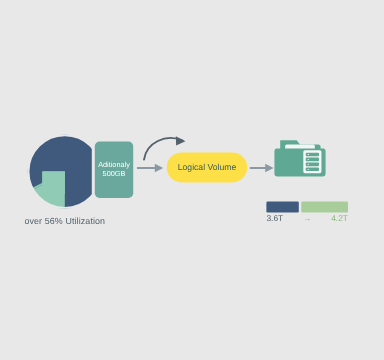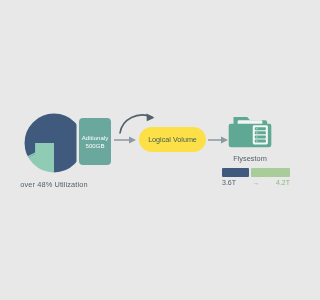--- a/index.html
+++ b/index.html
@@ -157,21 +157,21 @@
     <svg id="pie-chart" viewBox="0 0 100 100">
       <circle cx="50" cy="50" r="50" fill="#3f5a7d"></circle>
 
       <path d="M 50 50 L 50 100 A 50 50 0 0 1 6.5 75 Z" fill="#8fcbb5"></path>
       <path d="M 50 50 L 6.5 75 A 50 50 0 0 1 8 71 L 50 50 Z" fill="#8fcbb5"></path>
       <rect x="20" y="50" width="30" height="30" fill="#8fcbb5"></rect>
       <path d="M 50 50 L 20 50 L 20 80 L 50 80 Z" fill="#8fcbb5"></path>
       <path d="M 50 50 L 50 80 L 20 80 L 20 50 Z" fill="#8fcbb5"></path>
       <circle cx="50" cy="50" r="50" fill="none" stroke="#e8e8e8" stroke-width="5"></circle>
     </svg>
-    <div id="pie-caption">over 48% Utilization</div>
+    <div id="pie-caption">over 56% Utilization</div>
   </div>
 
   <div id="capacity-card">
     <span>Aditionaly</span>
     <span>500GB</span>
   </div>
 
   <svg class="connector" style="left:114px; top:134px;" width="24" height="12">
     <line x1="0" y1="6" x2="16" y2="6" stroke="#8b99a3" stroke-width="1.5"></line>
     <path d="M 15 2.4 L 22 6 L 15 9.6 Z" fill="#8b99a3"></path>
@@ -207,21 +207,20 @@
         <rect x="39" y="31" width="16" height="4.4" rx="1"></rect>
         <rect x="39" y="37" width="16" height="4.4" rx="1"></rect>
       </g>
       <g fill="#f4f7f5">
         <circle cx="42" cy="21.2" r="0.8"></circle>
         <circle cx="42" cy="27.2" r="0.8"></circle>
         <circle cx="42" cy="33.2" r="0.8"></circle>
         <circle cx="42" cy="39.2" r="0.8"></circle>
       </g>
     </svg>
-    <div id="filesystem-label">Flysestom</div>
   </div>
 
   <div id="capacity-bar">
     <div id="bar-before"></div>
     <div id="bar-after"></div>
   </div>
   <div id="capacity-values">
     <span id="value-before">3.6T</span>
     <span id="value-arrow">→</span>
     <span id="value-after">4.2T</span>

